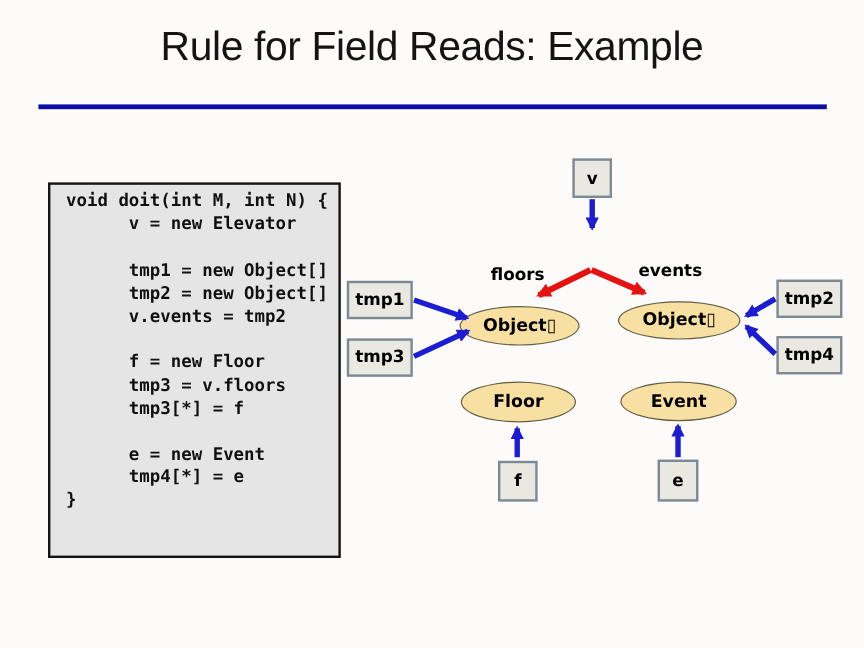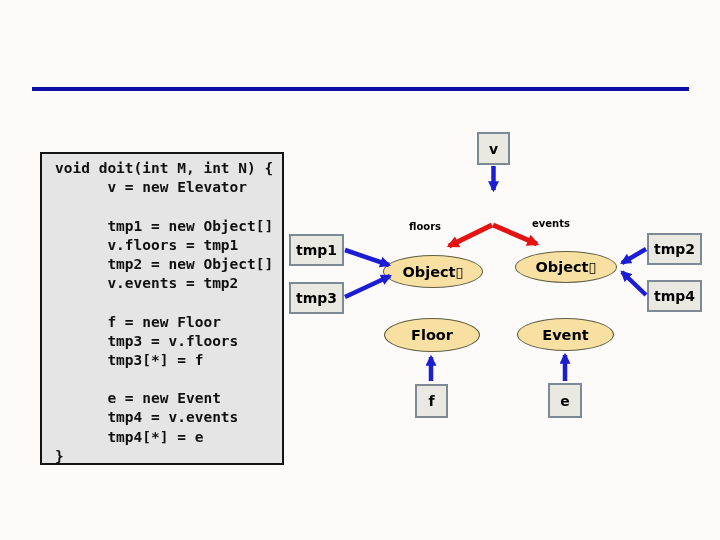--- a/index.html
+++ b/index.html
@@ -49,55 +49,54 @@
     border-radius:50%;
     display:flex; align-items:center; justify-content:center;
     font-weight:bold; font-size:14.5px; color:#000; z-index:2;
   }
   .pos-elevator     { left:440px; top:195px; width:104px; height:31px; }
   .pos-floors-array { left:383px; top:255px; width:100px; height:33px; }
   .pos-events-array { left:515px; top:251px; width:102px; height:32px; }
   .pos-floor        { left:384px; top:318px; width:96px;  height:34px; }
   .pos-event        { left:517px; top:318px; width:97px;  height:33px; }
   .field-label {
-    position:absolute; font-weight:bold; font-size:10px; color:#000; z-index:2;
+    position:absolute; font-weight:bold; font-size:14px; color:#000; z-index:2;
   }
   .pos-floors-label { left:409px; top:221px; }
   .pos-events-label { left:532px; top:218px; }
   svg.arrows {
     position:absolute; left:0; top:0; width:720px; height:540px;
     pointer-events:none; z-index:5;
   }
   line.blue { stroke:var(--points-to-arrow-blue); stroke-width:4.5px; }
   line.red  { stroke:var(--field-arrow-red);  stroke-width:5px; }
   .mk-blue  { fill:var(--points-to-arrow-blue); }
   .mk-red   { fill:var(--field-arrow-red); }
 </style>
 </head>
 <body>
 
 <div class="slide">
 
+  <div class="title">Rule for Field Reads: Example</div>
   <div class="title-rule"></div>
 
   <div class="code-box">
     <div class="code-line">void doit(int M, int N) {</div>
     <div class="code-line">      v = new Elevator</div>
     <div class="code-line"></div>
     <div class="code-line">      tmp1 = new Object[]</div>
-    <div class="code-line">      v.floors = tmp1</div>
     <div class="code-line">      tmp2 = new Object[]</div>
     <div class="code-line">      v.events = tmp2</div>
     <div class="code-line"></div>
     <div class="code-line">      f = new Floor</div>
     <div class="code-line">      tmp3 = v.floors</div>
     <div class="code-line">      tmp3[*] = f</div>
     <div class="code-line"></div>
     <div class="code-line">      e = new Event</div>
-    <div class="code-line">      tmp4 = v.events</div>
     <div class="code-line">      tmp4[*] = e</div>
     <div class="code-line">}</div>
   </div>
 
   <div class="heap-node pos-floors-array">Object▯</div>
   <div class="heap-node pos-events-array">Object▯</div>
   <div class="heap-node pos-floor">Floor</div>
   <div class="heap-node pos-event">Event</div>
 
   <div class="var-box pos-v">v</div>

